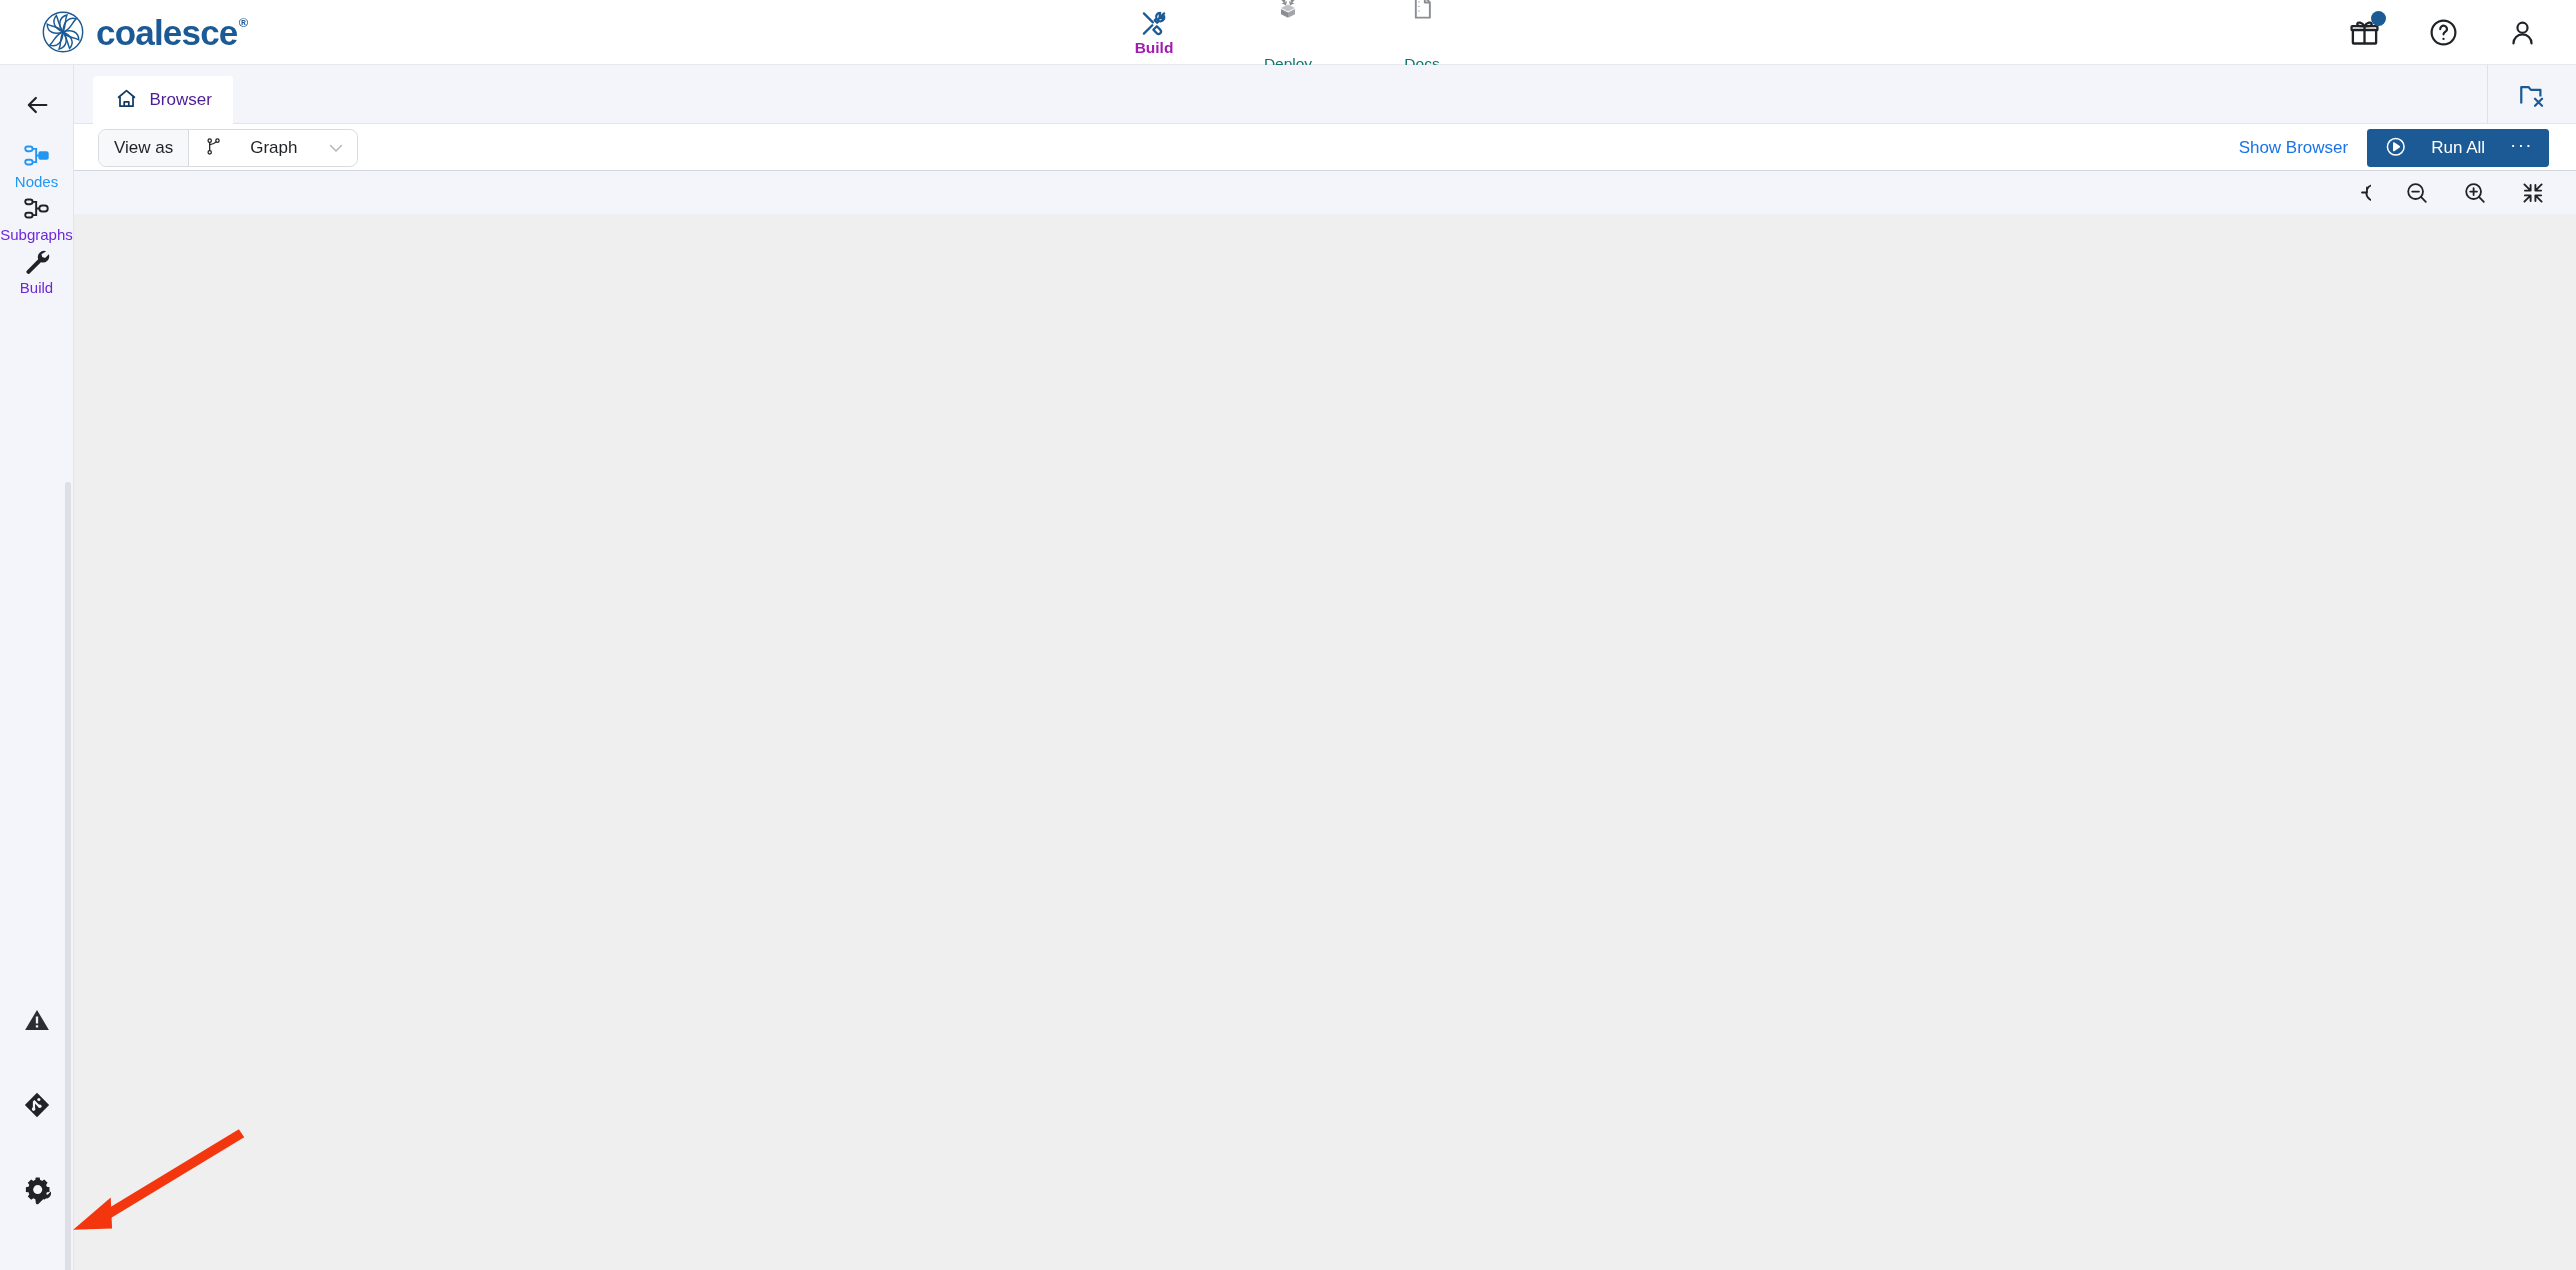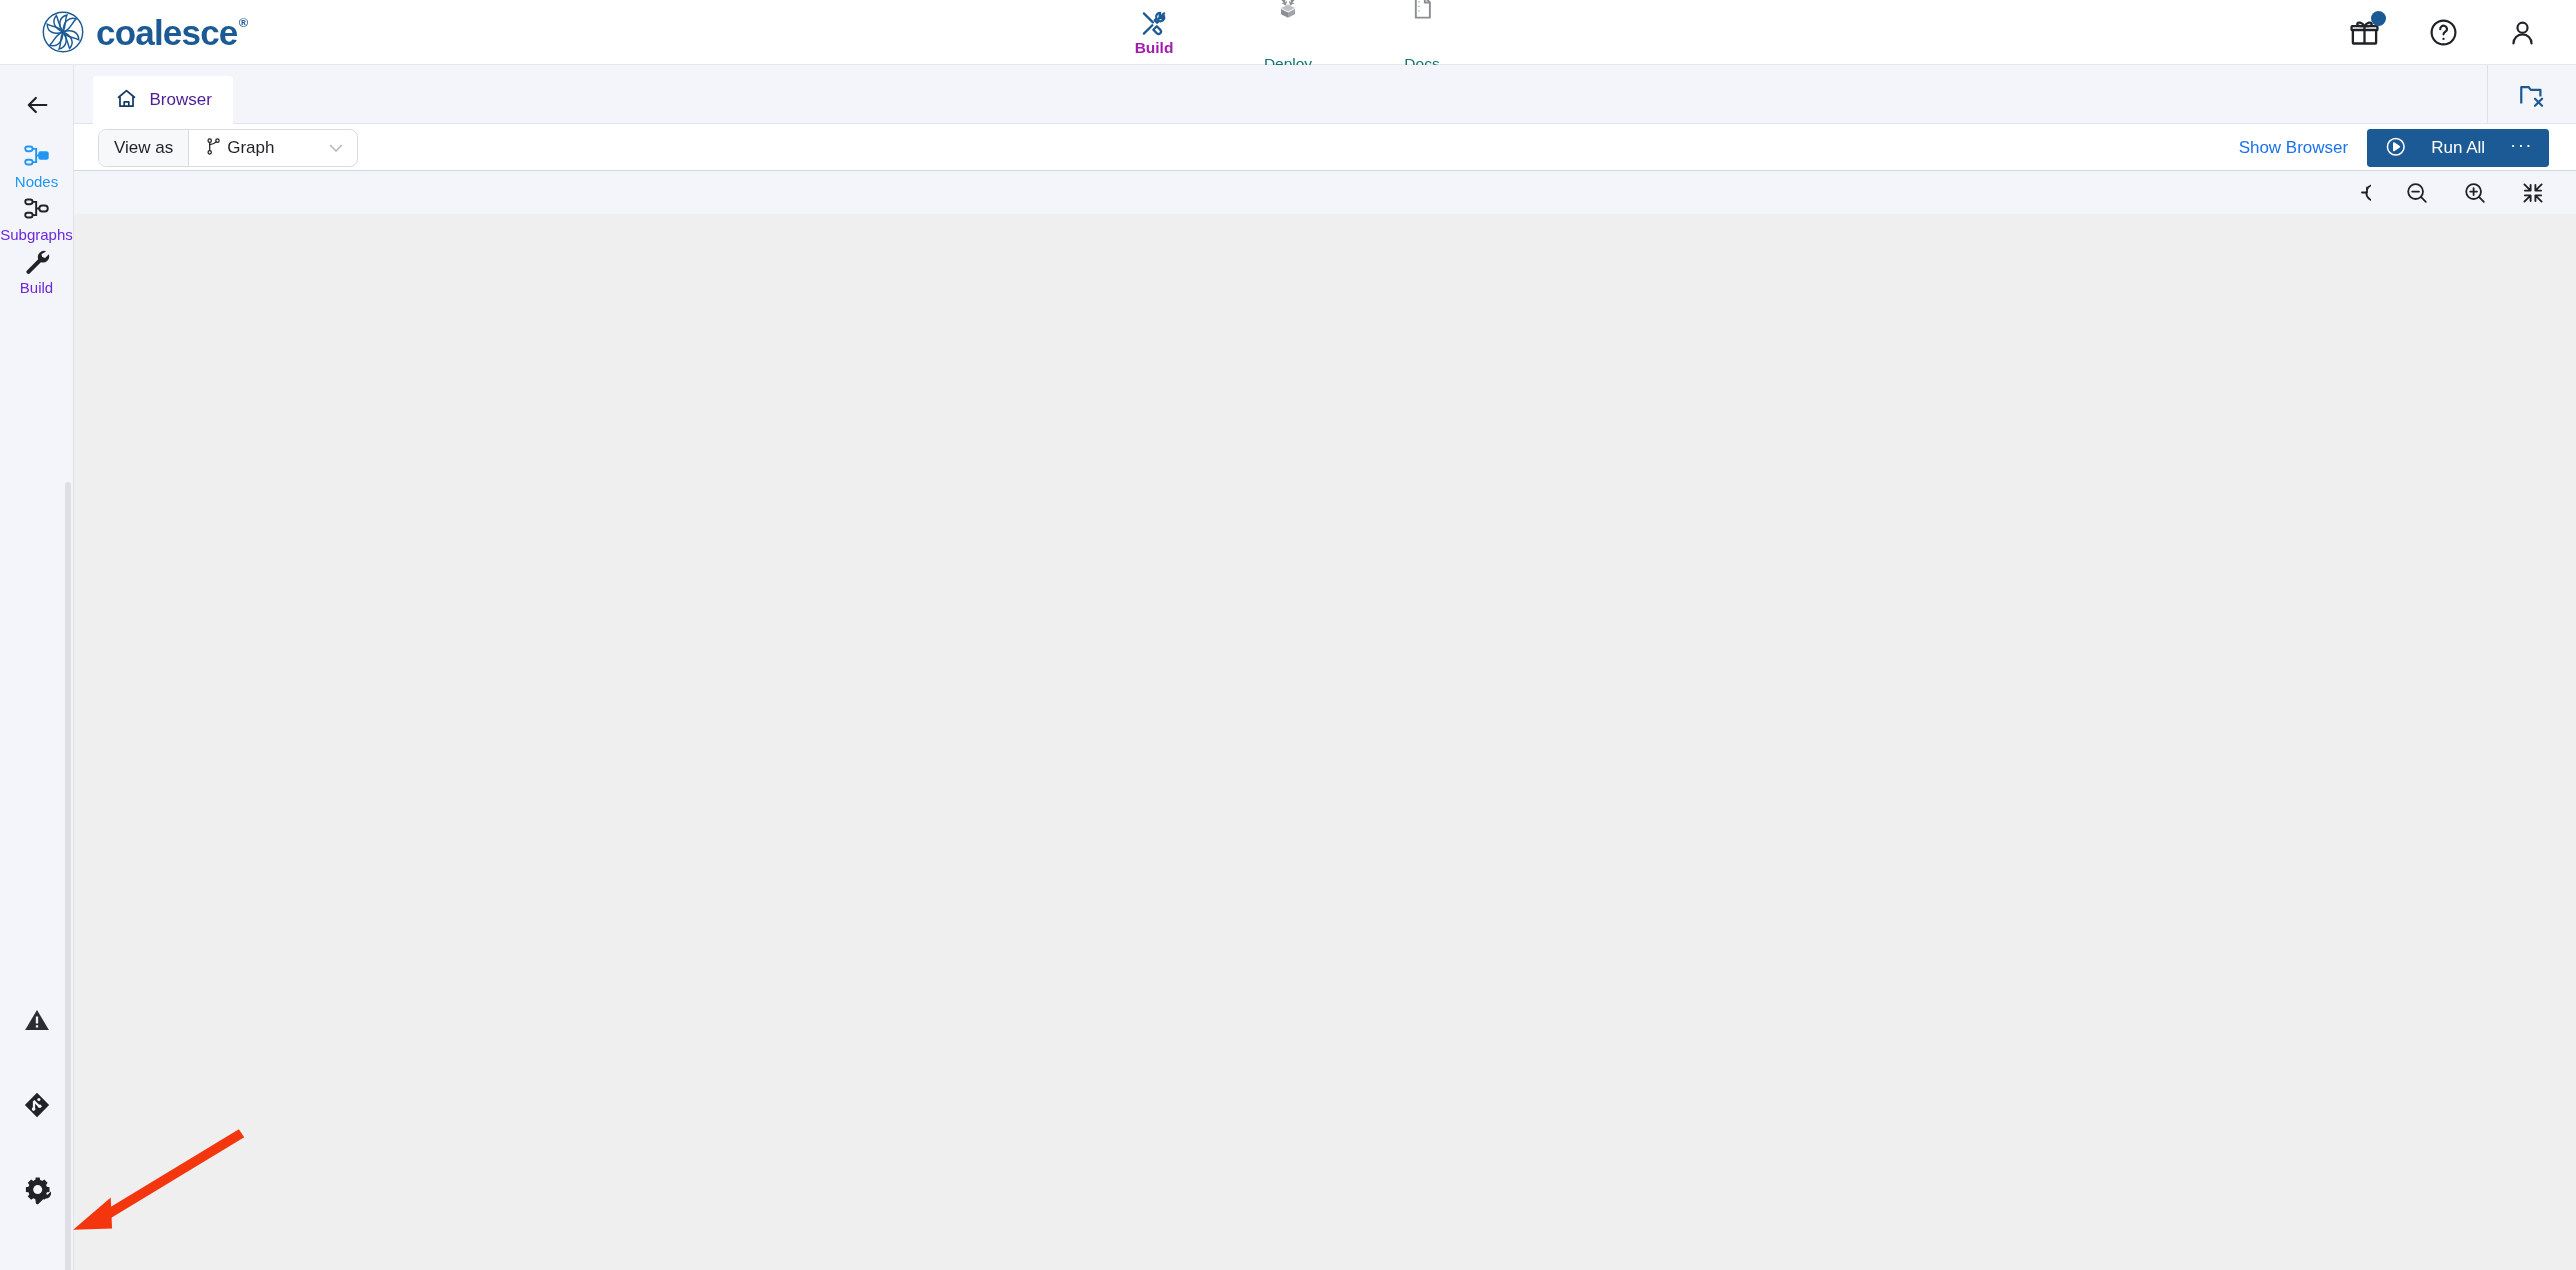--- a/index.html
+++ b/index.html
@@ -130,21 +130,21 @@
     display: flex; align-items: stretch;
     border: 0.7px solid #d9dbe1; border-radius: 8px;
     background: #ffffff; overflow: hidden;
   }
   .viewas-label {
     display: flex; align-items: center; padding: 0 15px;
     background: #f7f8fa; font-size: 17px; color: #1f2226;
     border-right: 0.7px solid #d9dbe1;
   }
   .viewas-select {
-    display: flex; align-items: center; gap: 4px;
+    display: flex; align-items: center; gap: 27px;
     padding: 0 10.8px 0 15px; min-width: 168px;
     cursor: pointer;
   }
   .viewas-value { font-size: 17px; color: #1f2226; line-height: 1; }
   .viewas-caret { margin-left: auto; display: flex; }
 
   .toolbar-right {
     position: absolute; right: 27px; top: 0; height: 47px;
     display: flex; align-items: center; gap: 19px;
   }

